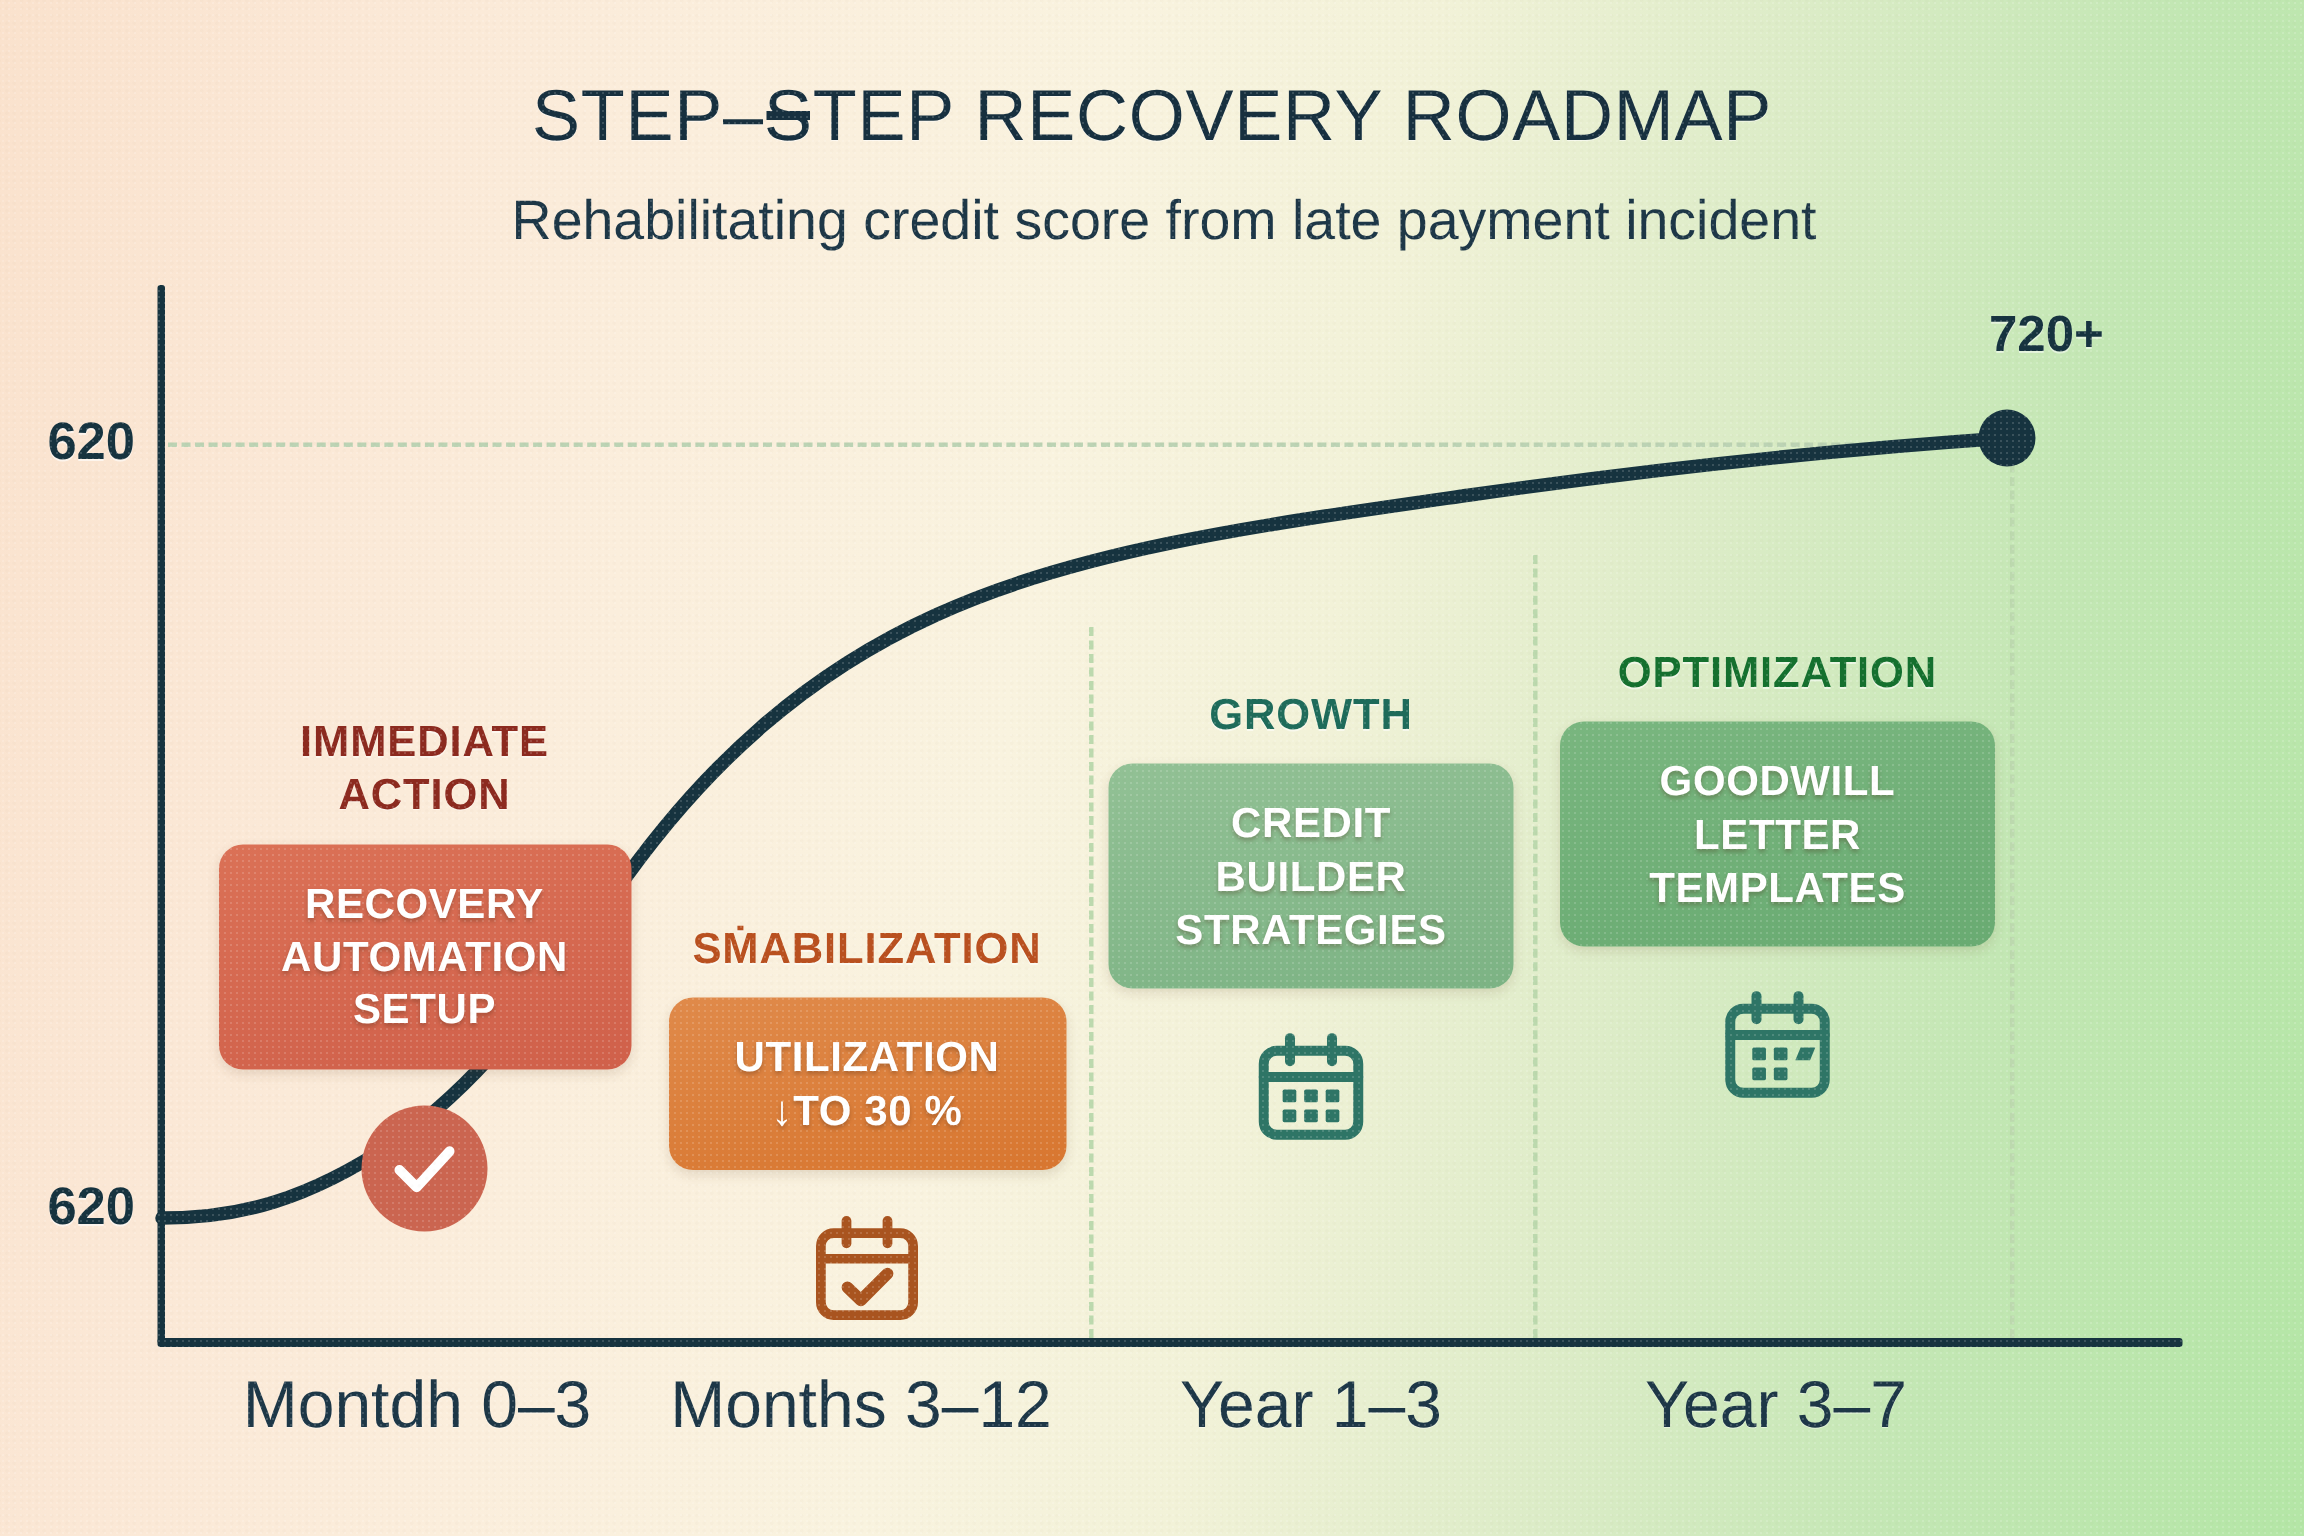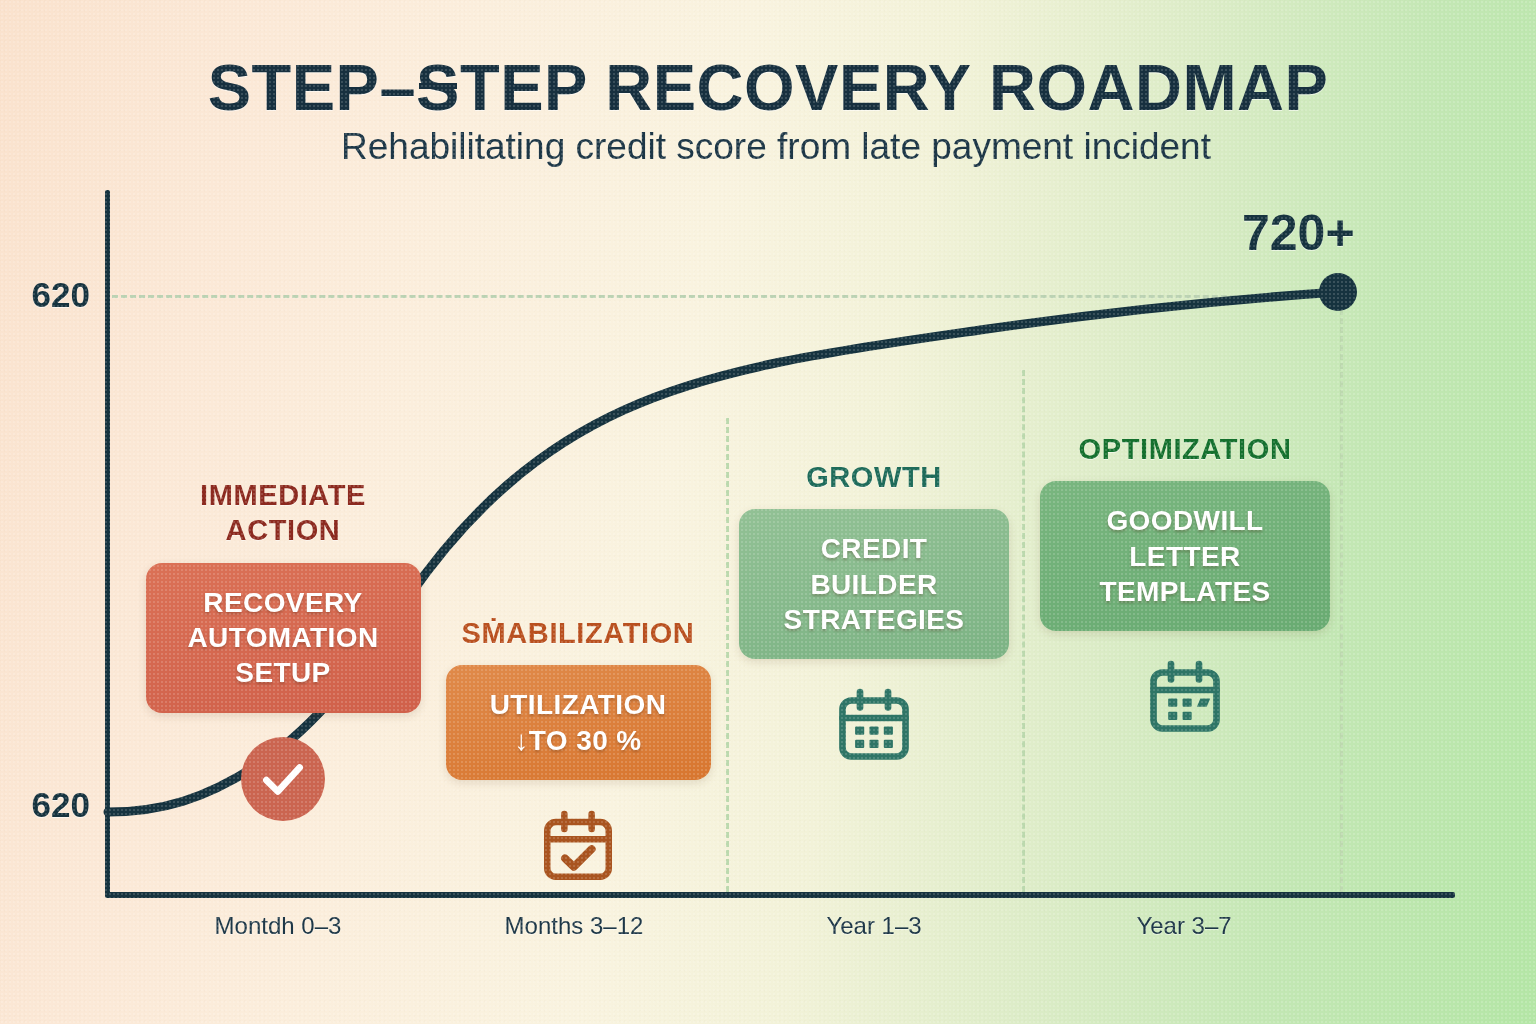--- a/index.html
+++ b/index.html
@@ -36,22 +36,22 @@
     background-size: 4px 4px, 5px 5px;
     background-position: 0 0, 2px 3px;
   }
 
   
   .title {
     position: absolute;
     left: 0; right: 0;
     top: 50px;
     text-align: center;
-    font-size: 65px;
-    font-weight: 700;
+    font-size: 48px;
+    font-weight: 400;
     letter-spacing: .5px;
     color: #17303f;
     text-shadow: 0 1px 0 rgba(255,255,255,.55);
   }
   .title .ghost {
     display: inline-block;
     position: relative;
   }
   .title .ghost::after {
     content: "";
@@ -125,23 +125,23 @@
   svg.curve {
     position: absolute;
     left: 0; top: 0;
     width: 1536px;
     height: 1024px;
     pointer-events: none;
   }
 
   .endlabel {
     position: absolute;
-    left: 1242px;
+    left: 1326px;
     top: 204px;
-    font-size: 50px;
+    font-size: 34px;
     font-weight: 700;
     color: #16333f;
     text-shadow: 0 1px 0 rgba(255,255,255,.5);
   }
 
   
   .stage {
     position: absolute;
     width: 300px;
     text-align: center;
@@ -201,21 +201,21 @@
     align-items: center;
     justify-content: center;
   }
 
   
   .xlabel {
     position: absolute;
     top: 912px;
     width: 300px;
     text-align: center;
-    font-size: 24px;
+    font-size: 44px;
     font-weight: 400;
     color: #1d3747;
     text-shadow: 0 1px 0 rgba(255,255,255,.45);
   }
   #xlabel-1 { left: 128px; }
   #xlabel-2 { left: 424px; }
   #xlabel-3 { left: 724px; }
   #xlabel-4 { left: 1034px; }
 </style>
 </head>

